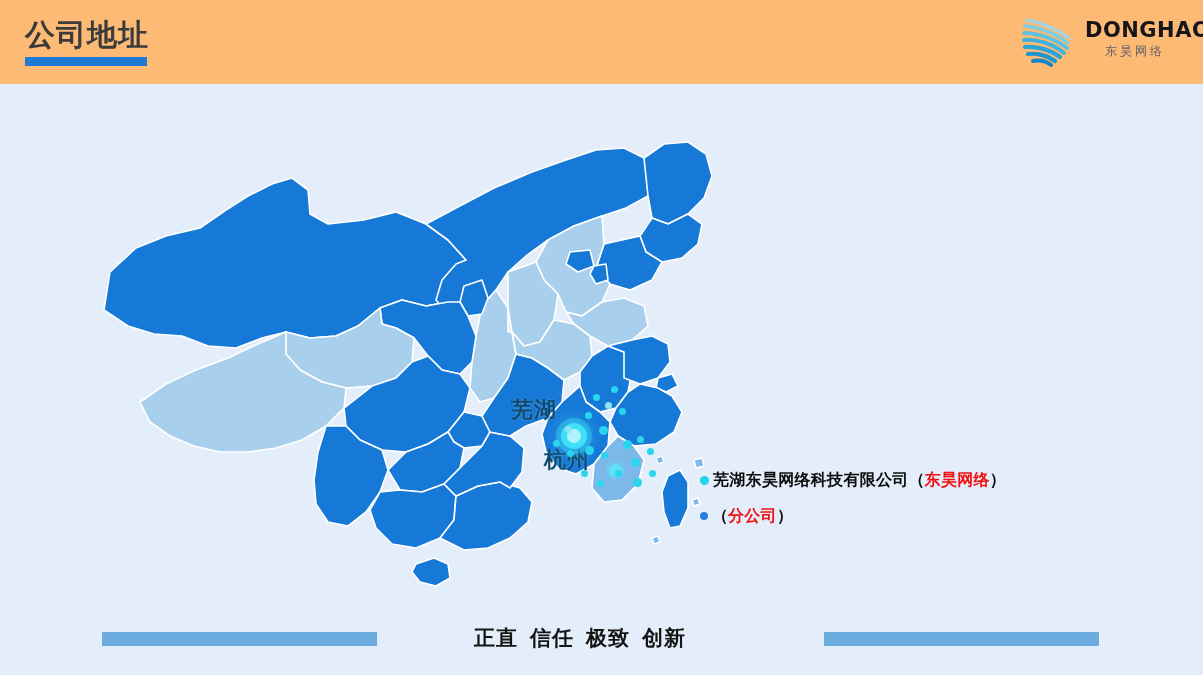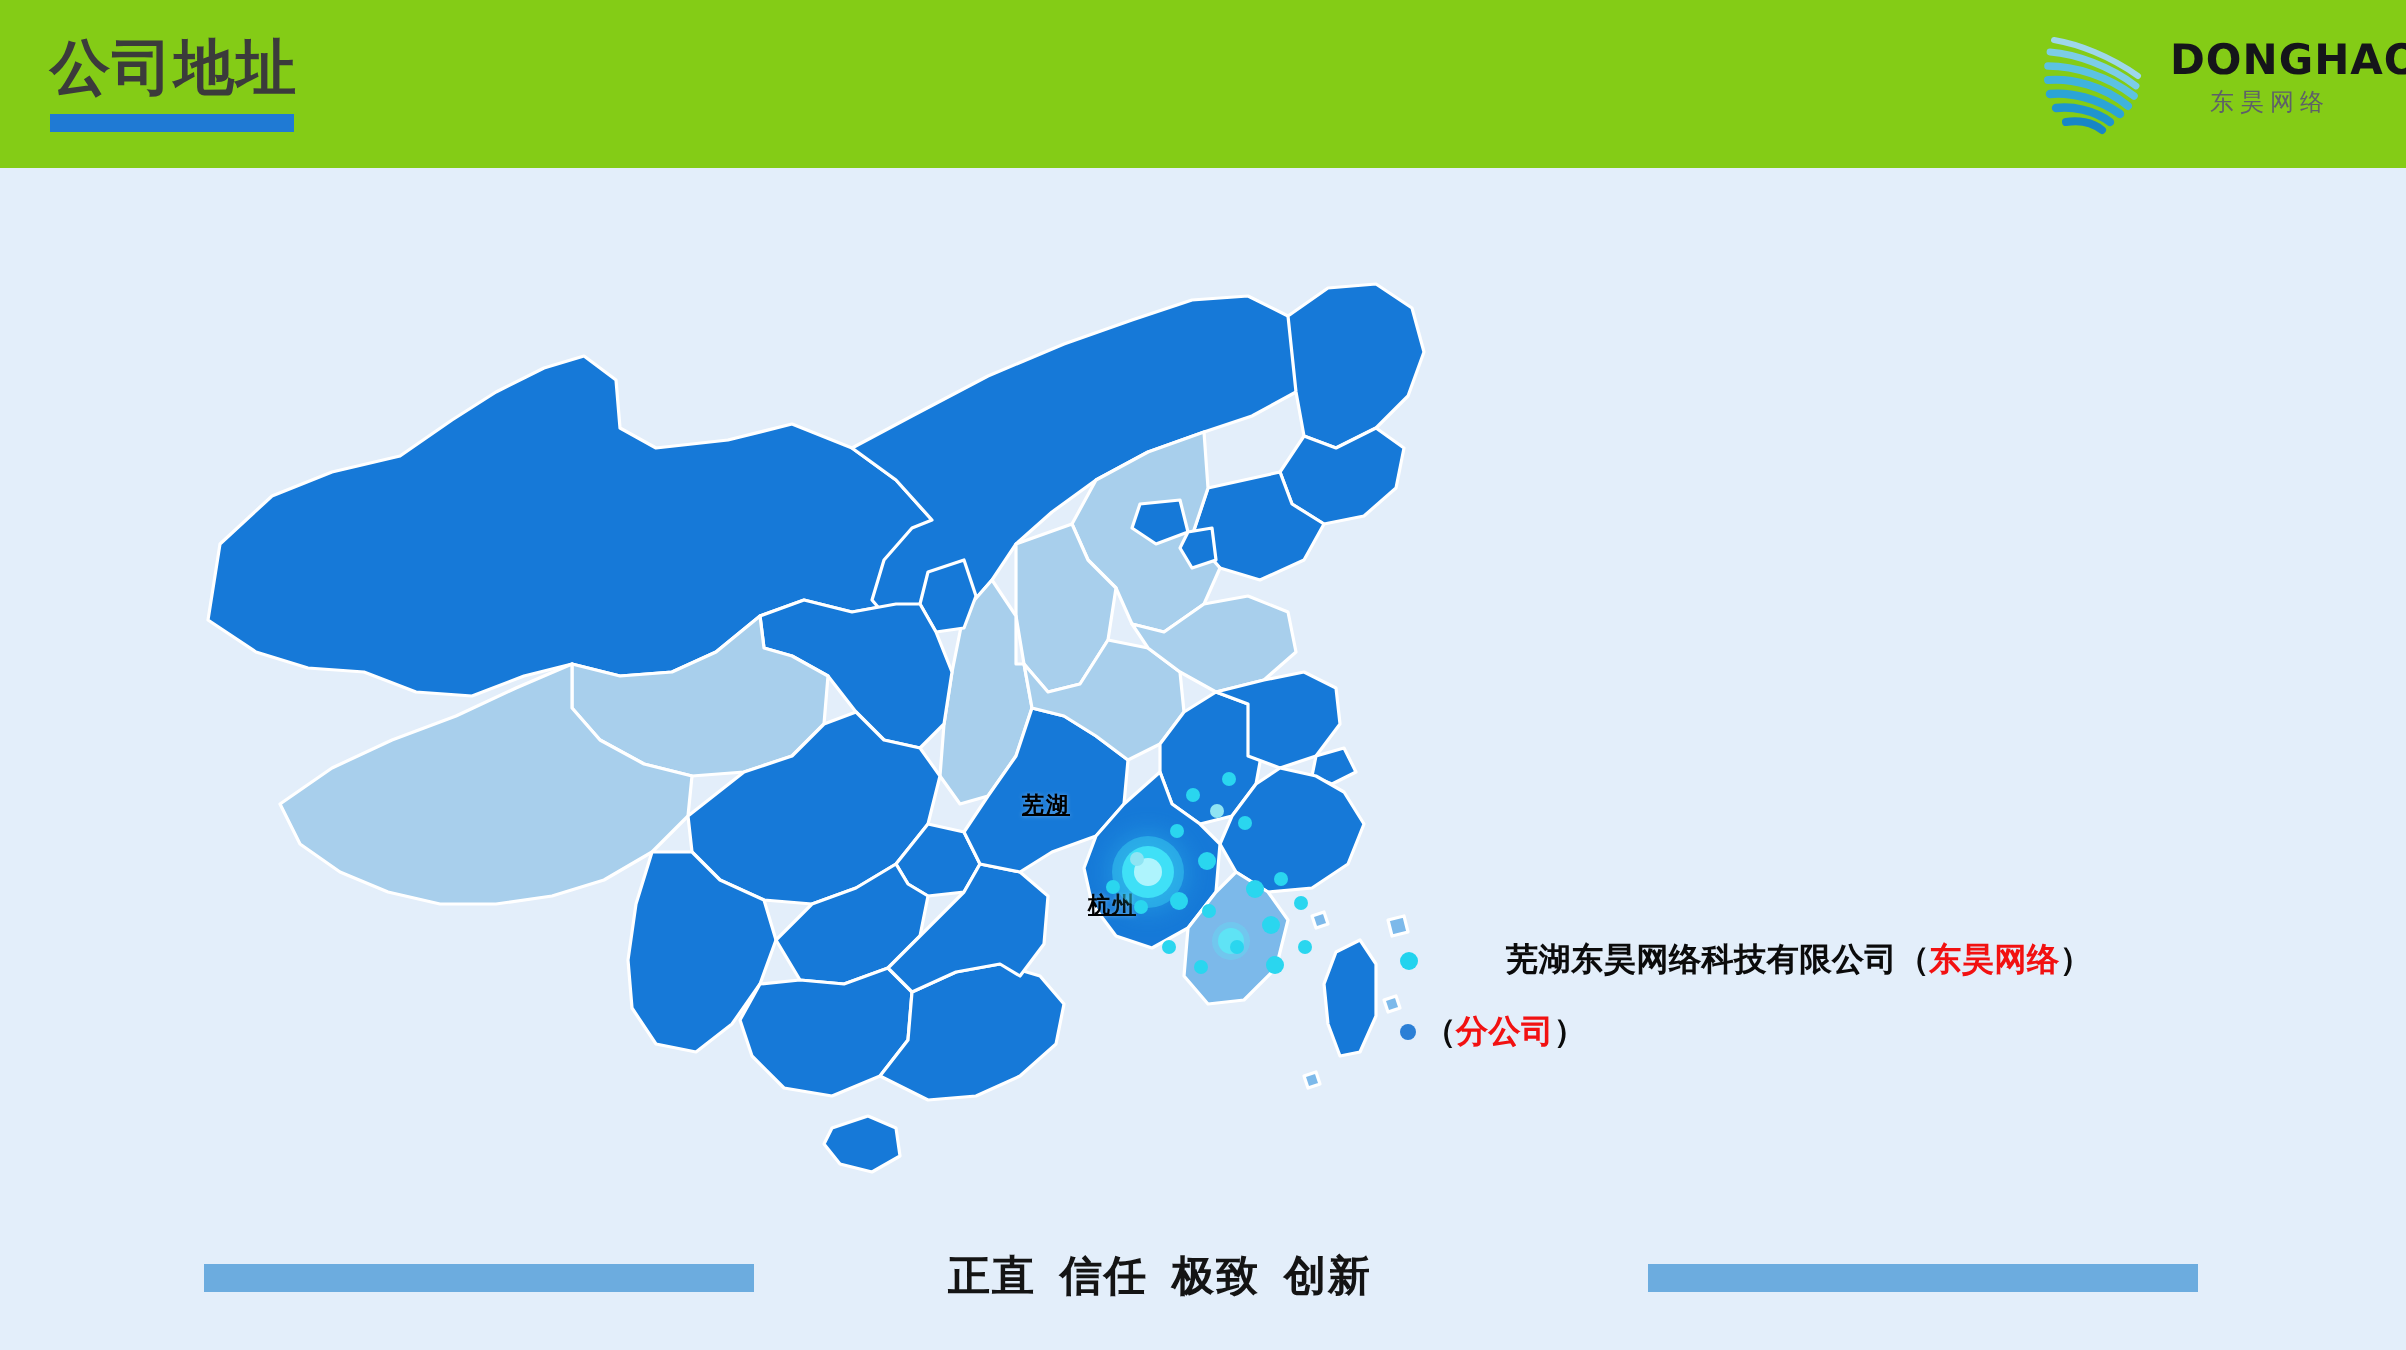--- a/index.html
+++ b/index.html
@@ -6,21 +6,21 @@
   * { margin:0; padding:0; box-sizing:border-box; }
   html,body{
     width:1203px; height:675px; overflow:hidden;
     font-family:"DejaVu Sans","Liberation Sans",sans-serif;
   }
   body{ background:#e3eefa; position:relative; }
 
   
   #header{
     position:absolute; left:0; top:0; width:1203px; height:84px;
-    background:#84cc16;
+    background:#fdba74;
   }
   #title-block{ position:absolute; left:25px; top:17px; }
   #page-title{
     font-size:30px; font-weight:bold; color:#3b3b3b;
     letter-spacing:1px; line-height:36px; white-space:nowrap;
   }
   #title-underline{
     width:122px; height:9px; background:#1f7ad4; margin-top:4px;
   }
 
@@ -42,22 +42,22 @@
     position:absolute; left:96px; top:140px; width:620px; height:470px;
   }
   #china-map{ width:100%; height:100%; display:block; }
   .prov{ stroke:#ffffff; stroke-width:1.6; stroke-linejoin:round; }
   .p-main{ fill:#1679d8; }
   .p-light{ fill:#7cb9ea; }
   .p-pale{ fill:#a8cfec; }
 
   
   .city-label{
-    position:absolute; font-size:11px; font-weight:bold; color:#000000;
-    white-space:nowrap; letter-spacing:1px; text-shadow:0 0 2px rgba(255,255,255,.35);text-decoration:underline;
+    position:absolute; font-size:22px; font-weight:bold; color:#0c4a6e;
+    white-space:nowrap; letter-spacing:1px; text-shadow:0 0 2px rgba(255,255,255,.35);
   }
   #label-wuhu{ left:415px; top:255px; }
   #label-hangzhou{ left:448px; top:305px; }
 
   
   #markers{ position:absolute; left:0; top:0; width:100%; height:100%; pointer-events:none; }
   .dot{ position:absolute; border-radius:50%; background:#2ad6ef; }
   .dot.sm{ width:7px; height:7px; }
   .dot.md{ width:9px; height:9px; }
   .dot.pale{ background:#8fe4f3; }
@@ -78,21 +78,21 @@
 
   
   #legend{ position:absolute; left:700px; top:462px; width:420px; }
   .legend-row{ display:flex; align-items:center; height:36px; white-space:nowrap; }
   .legend-bullet{
     width:8px; height:8px; border-radius:50%; flex:0 0 auto; margin-right:4px;
   }
   .legend-bullet.b-cyan{ background:#22d3ee; width:9px; height:9px; }
   .legend-bullet.b-blue{ background:#2b7fd6; }
   .legend-bullet.b-black{ background:#0b0b0b; }
-  .legend-text{ font-size:16px; font-weight:bold; color:#0b0b0b; letter-spacing:.3px;margin-left:40px; }
+  .legend-text{ font-size:16px; font-weight:bold; color:#0b0b0b; letter-spacing:.3px; }
   .legend-note{ font-size:16px; font-weight:bold; color:#f21111; letter-spacing:.3px; }
   .paren{ font-size:16px; font-weight:bold; color:#0b0b0b; }
 
   
   #footer-bar-left{
     position:absolute; left:102px; top:632px; width:275px; height:14px;
     background:#6cacdf;
   }
   #footer-bar-right{
     position:absolute; left:824px; top:632px; width:275px; height:14px;

